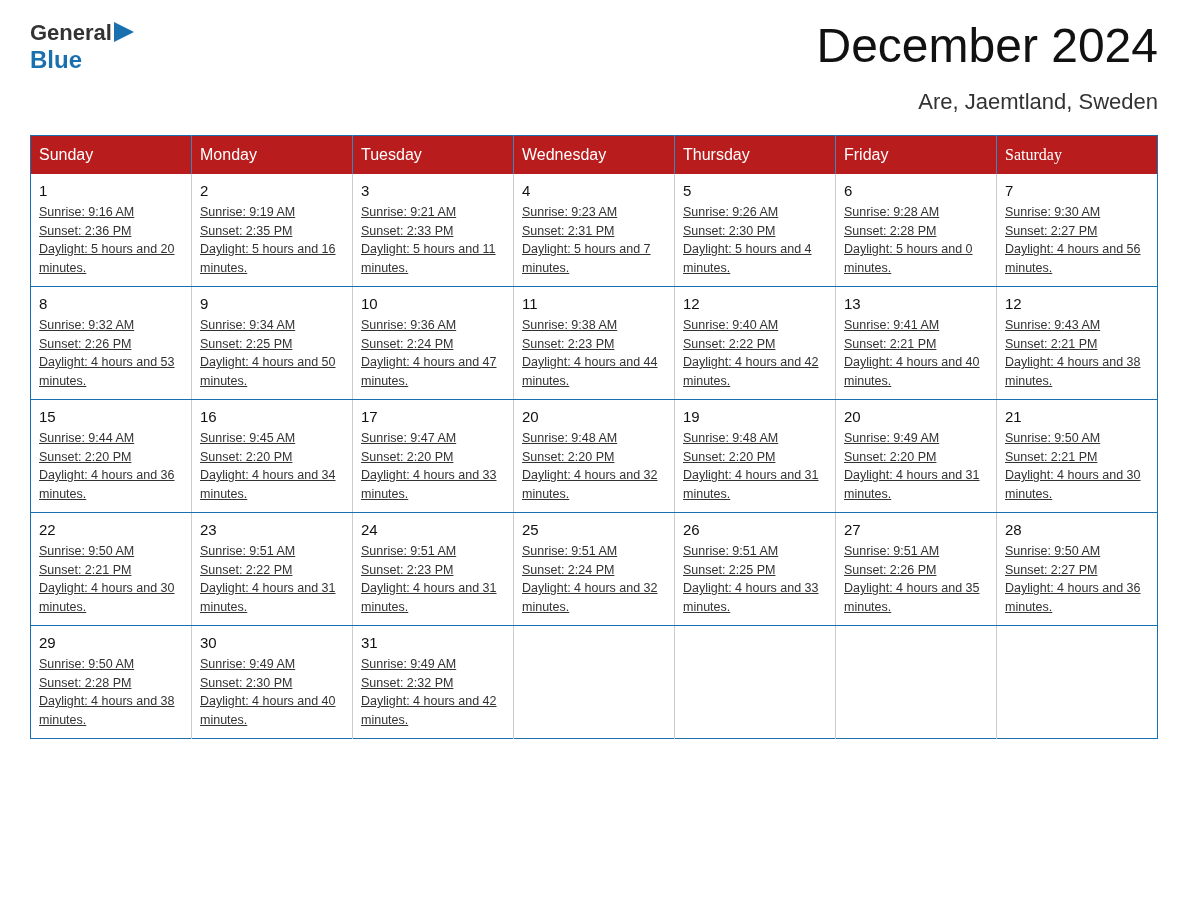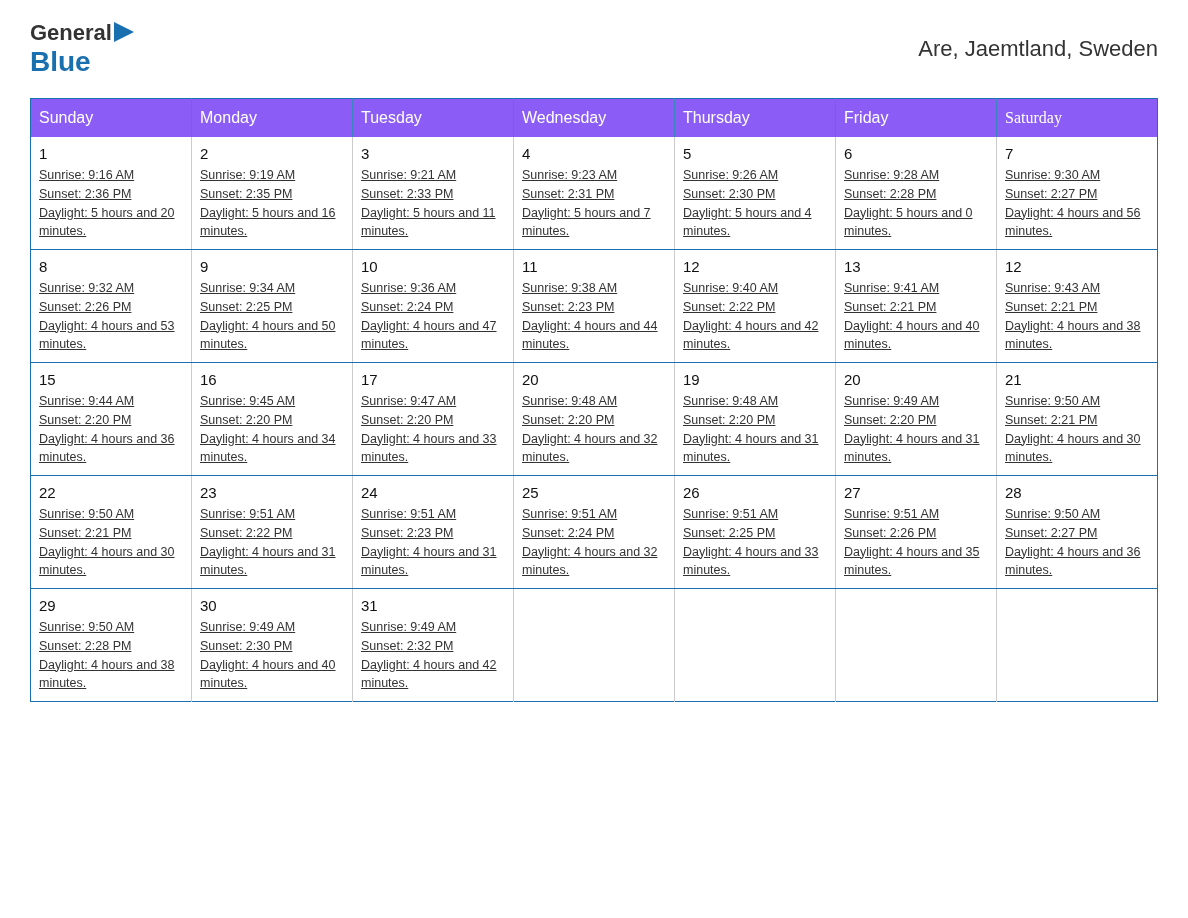--- a/index.html
+++ b/index.html
@@ -16,21 +16,21 @@
       align-items: flex-start;
       margin-bottom: 20px;
     }
     .logo-text {
       font-size: 22px;
       font-weight: bold;
       color: #333;
     }
     .logo-blue-line {
       color: #1a6faf;
-      font-size: 28px;
+      font-size: 24px;
       font-weight: bold;
     }
     .logo-wrapper {
       display: flex;
       flex-direction: column;
       align-items: flex-start;
     }
     .logo-top {
       display: flex;
     }
@@ -47,21 +47,21 @@
       font-size: 22px;
       color: #333;
       margin-top: 16px;
     }
     .calendar-table {
       width: 100%;
       border-collapse: collapse;
       border: 1px solid #1a6faf;
     }
     .calendar-table th {
-      background-color: #8b5cf6;
+      background-color: #b91c1c;
       color: #fff;
       font-size: 16px;
       font-weight: normal;
       padding: 10px 8px;
       text-align: left;
       border-right: 1px solid #3a85c0;
     }
     .calendar-table th:last-child {
       border-right: none;
       font-family: Liberation Serif, serif;
@@ -110,20 +110,21 @@
       <span class="logo-text">General</span>
       <svg width="22" height="22" viewBox="0 0 22 22" style="margin-left:2px;margin-top:2px;">
         <polygon points="0,0 20,10 0,20" fill="#1a6faf"></polygon>
       </svg>
     </div>
     <div>
       <span class="logo-blue-line">Blue</span>
     </div>
   </div>
   <div class="title-block">
+    <div class="month-year">December 2024</div>
     <div class="location">Are, Jaemtland, Sweden</div>
   </div>
 </div>
 
 <table class="calendar-table">
   <thead>
     <tr>
     <th>Sunday</th>
         <th>Monday</th>
         <th>Tuesday</th>

